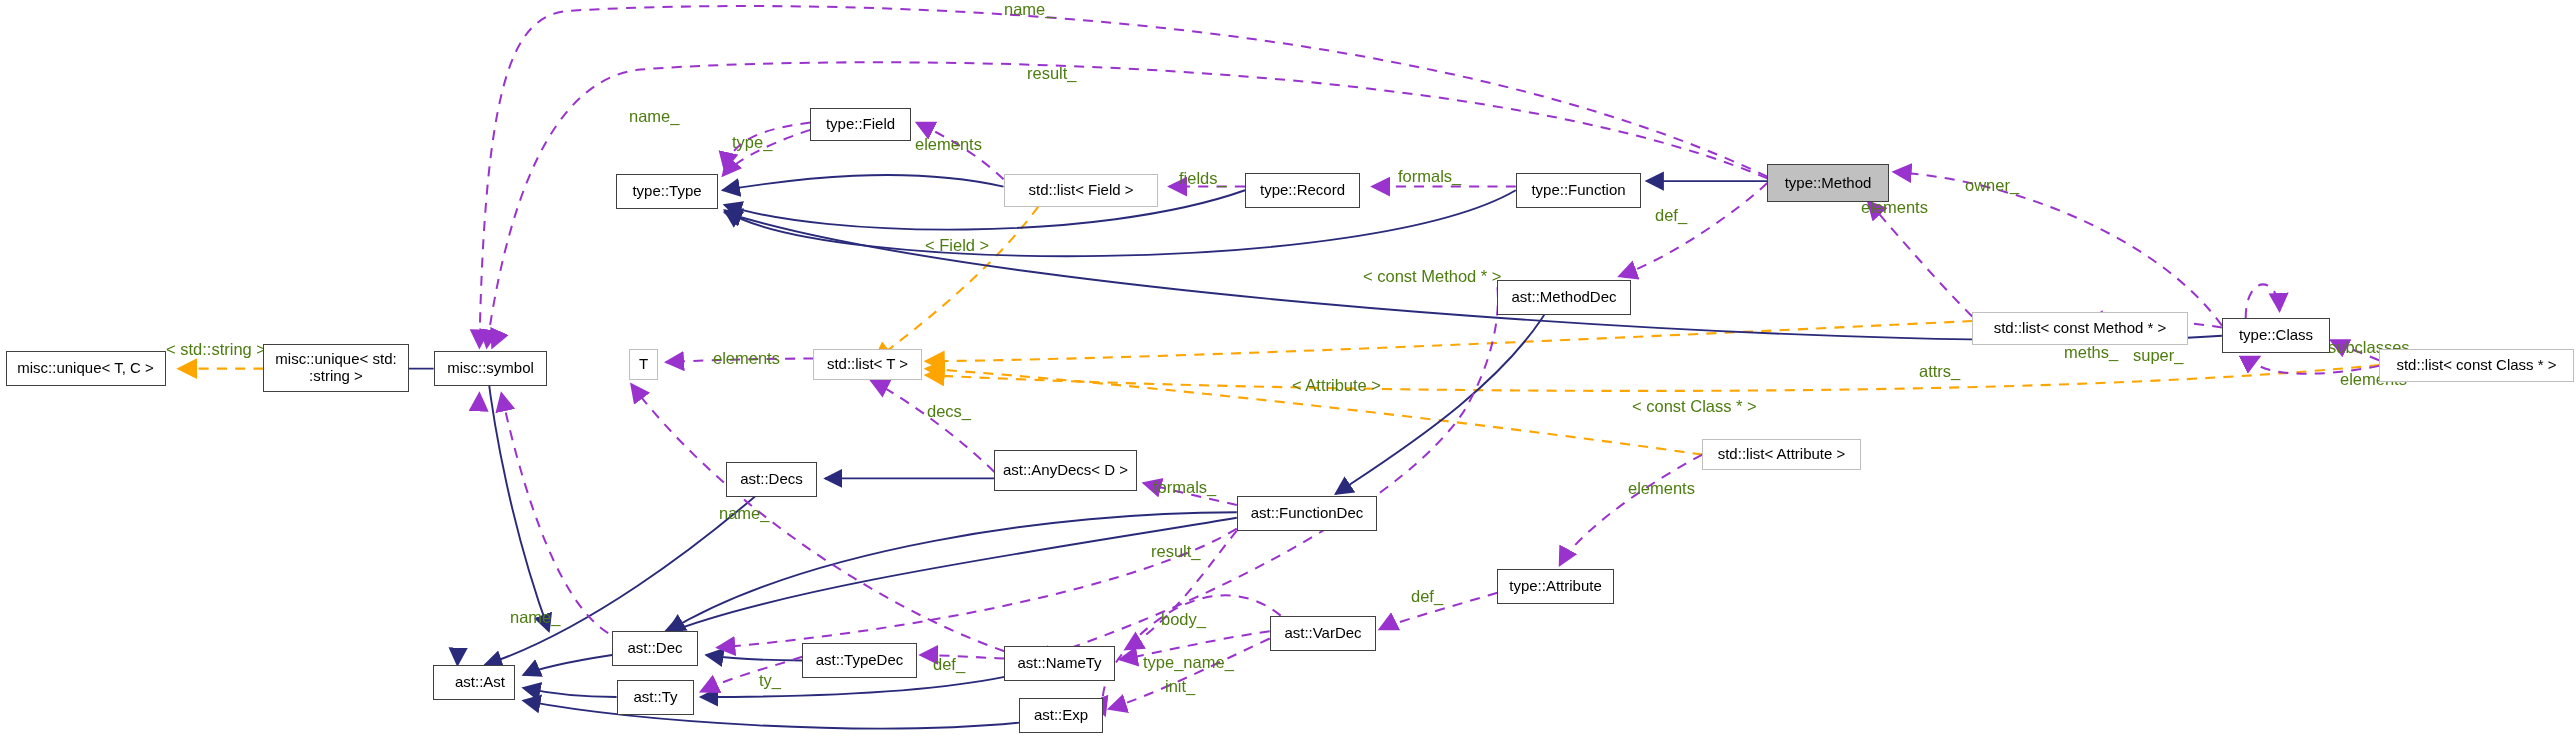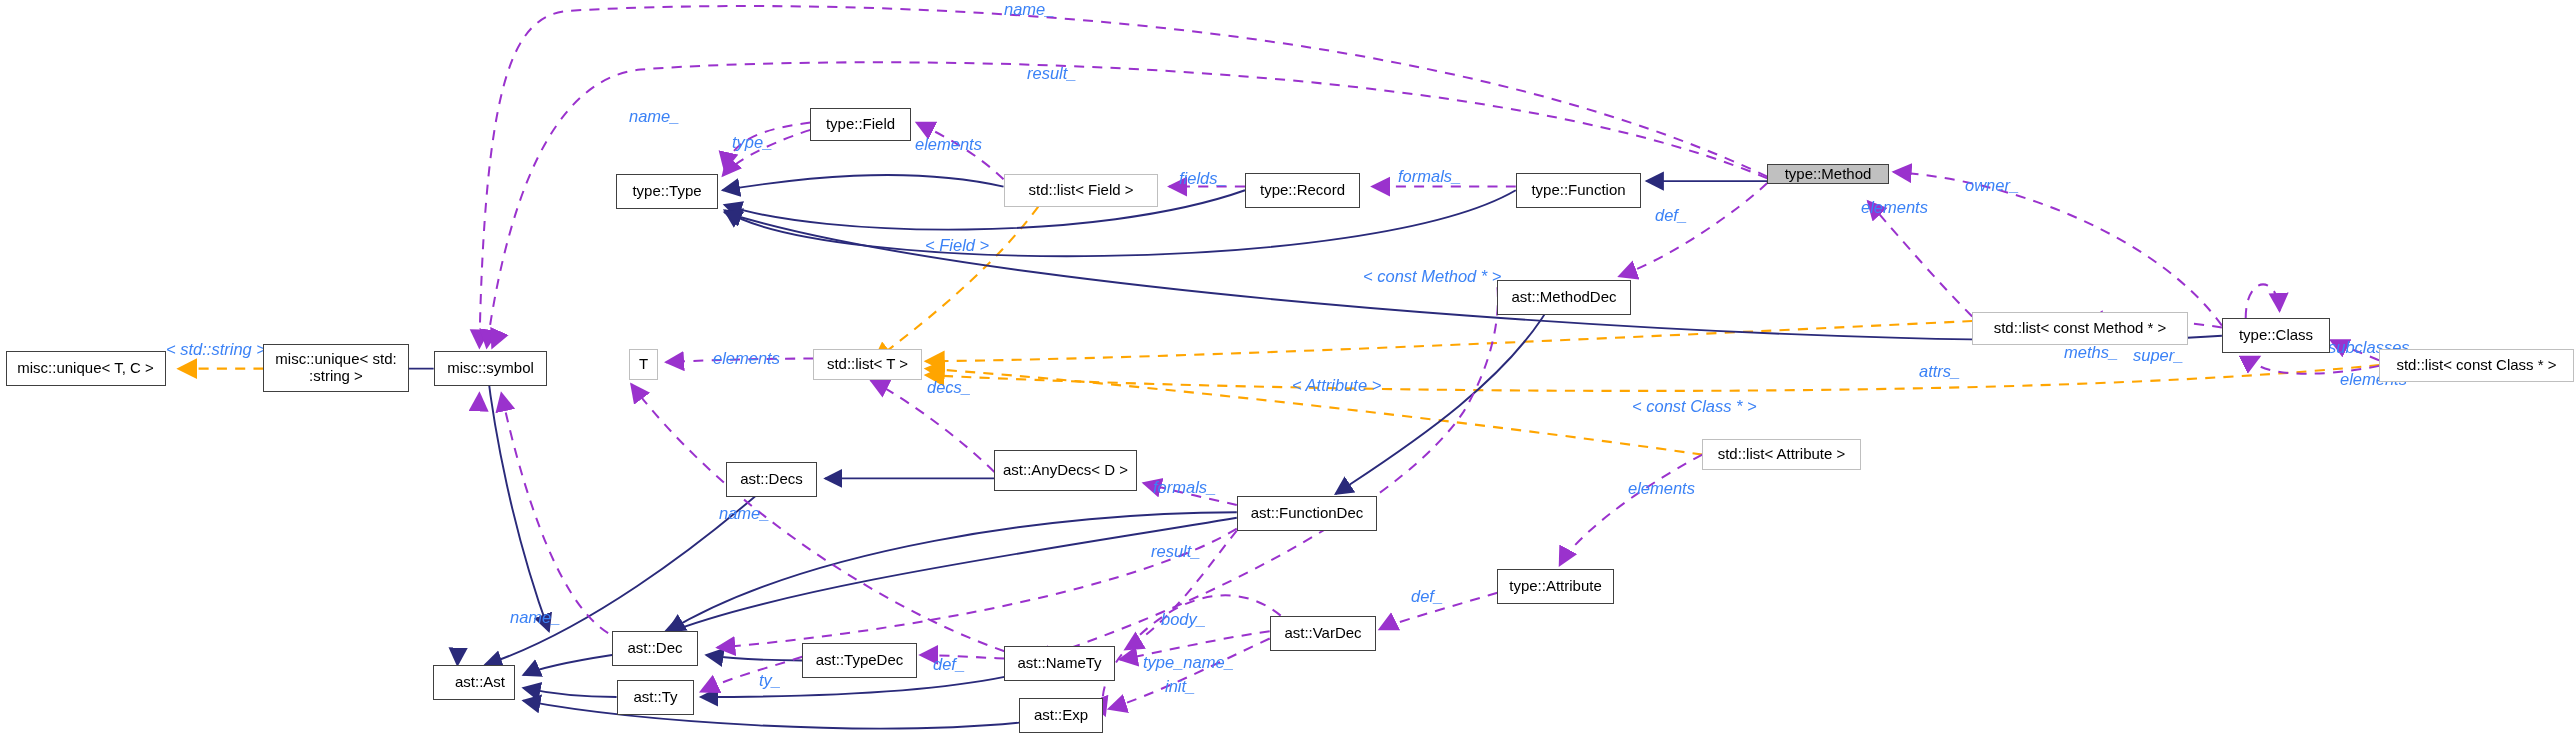--- a/index.html
+++ b/index.html
@@ -42,25 +42,24 @@
   .node.faint {
     border: 0.9px solid #bfbfbf;
   }
   .node.focus {
     border: 1.8px solid #404040;
     background: #c0c0c0;
   }
   .edge-label {
     position: absolute;
     font-size: 16.5px;
-    color: #3b82f6;
+    color: #4d7c0f;
     white-space: pre;
     background: transparent;
     z-index: 4;
-    font-style: italic;
   }
 </style>
 </head>
 <body>
 
 <div id="canvas">
 
   <svg id="edges" viewBox="0 0 2816 809">
     <defs>
       <marker id="arrI" markerWidth="11" markerHeight="11" refX="9" refY="5" orient="auto">
@@ -141,21 +140,21 @@
 
   <div class="node solid" id="n0" style="left: 5.5px; top: 351px; width: 160px; height: 35px;">misc::unique&lt; T, C &gt;</div>
   <div class="node solid" id="n1" style="left: 263px; top: 344px; width: 146px; height: 48px;">misc::unique&lt; std:
 :string &gt;</div>
   <div class="node solid" id="n2" style="left: 434px; top: 351px; width: 113px; height: 35px;">misc::symbol</div>
   <div class="node solid" id="n3" style="left: 616px; top: 174px; width: 102px; height: 35px;">type::Type</div>
   <div class="node solid" id="n4" style="left: 810px; top: 108px; width: 101px; height: 33px;">type::Field</div>
   <div class="node faint" id="n5" style="left: 1004px; top: 174px; width: 154px; height: 33px;">std::list&lt; Field &gt;</div>
   <div class="node solid" id="n6" style="left: 1245px; top: 173px; width: 115px; height: 35px;">type::Record</div>
   <div class="node solid" id="n7" style="left: 1516px; top: 173px; width: 125px; height: 35px;">type::Function</div>
-  <div class="node focus" id="n8" style="left: 1767px; top: 164px; width: 122px; height: 20px;">type::Method</div>
+  <div class="node focus" id="n8" style="left: 1767px; top: 164px; width: 122px; height: 38px;">type::Method</div>
   <div class="node faint" id="n9" style="left: 1972px; top: 312px; width: 216px; height: 33px;">std::list&lt; const Method * &gt;</div>
   <div class="node solid" id="n10" style="left: 2222px; top: 318px; width: 108px; height: 35px;">type::Class</div>
   <div class="node faint" id="n11" style="left: 2379px; top: 349px; width: 195px; height: 33px;">std::list&lt; const Class * &gt;</div>
   <div class="node solid" id="n12" style="left: 1497px; top: 280px; width: 134px; height: 35px;">ast::MethodDec</div>
   <div class="node faint" id="n13" style="left: 629px; top: 349px; width: 29px; height: 31px;">T</div>
   <div class="node faint" id="n14" style="left: 813px; top: 349px; width: 109px; height: 31px;">std::list&lt; T &gt;</div>
   <div class="node solid" id="n15" style="left: 726px; top: 462px; width: 91px; height: 35px;">ast::Decs</div>
   <div class="node solid" id="n16" style="left: 994px; top: 450px; width: 143px; height: 41px;">ast::AnyDecs&lt; D &gt;</div>
   <div class="node solid" id="n17" style="left: 1237px; top: 496px; width: 140px; height: 35px;">ast::FunctionDec</div>
   <div class="node faint" id="n18" style="left: 1702px; top: 439px; width: 159px; height: 31px;">std::list&lt; Attribute &gt;</div>
@@ -183,21 +182,21 @@
       <div class="edge-label" style="left: 1363px; top: 267px;">&lt; const Method * &gt;</div>
       <div class="edge-label" style="left: 2064px; top: 343px;">meths_</div>
       <div class="edge-label" style="left: 2133px; top: 346px;">super_</div>
       <div class="edge-label" style="left: 2328px; top: 338px;">subclasses_</div>
       <div class="edge-label" style="left: 2340px; top: 370px;">elements</div>
       <div class="edge-label" style="left: 1919px; top: 362px;">attrs_</div>
       <div class="edge-label" style="left: 713px; top: 349px;">elements</div>
       <div class="edge-label" style="left: 166px; top: 340px;">&lt; std::string &gt;</div>
       <div class="edge-label" style="left: 1292px; top: 376px;">&lt; Attribute &gt;</div>
       <div class="edge-label" style="left: 1632px; top: 397px;">&lt; const Class * &gt;</div>
-      <div class="edge-label" style="left: 927px; top: 378px;">decs_</div>
+      <div class="edge-label" style="left: 927px; top: 402px;">decs_</div>
       <div class="edge-label" style="left: 1153px; top: 478px;">formals_</div>
       <div class="edge-label" style="left: 719px; top: 504px;">name_</div>
       <div class="edge-label" style="left: 1151px; top: 542px;">result_</div>
       <div class="edge-label" style="left: 1628px; top: 479px;">elements</div>
       <div class="edge-label" style="left: 1411px; top: 587px;">def_</div>
       <div class="edge-label" style="left: 510px; top: 608px;">name_</div>
       <div class="edge-label" style="left: 1161px; top: 610px;">body_</div>
       <div class="edge-label" style="left: 759px; top: 671px;">ty_</div>
       <div class="edge-label" style="left: 933px; top: 655px;">def_</div>
       <div class="edge-label" style="left: 1143px; top: 653px;">type_name_</div>

